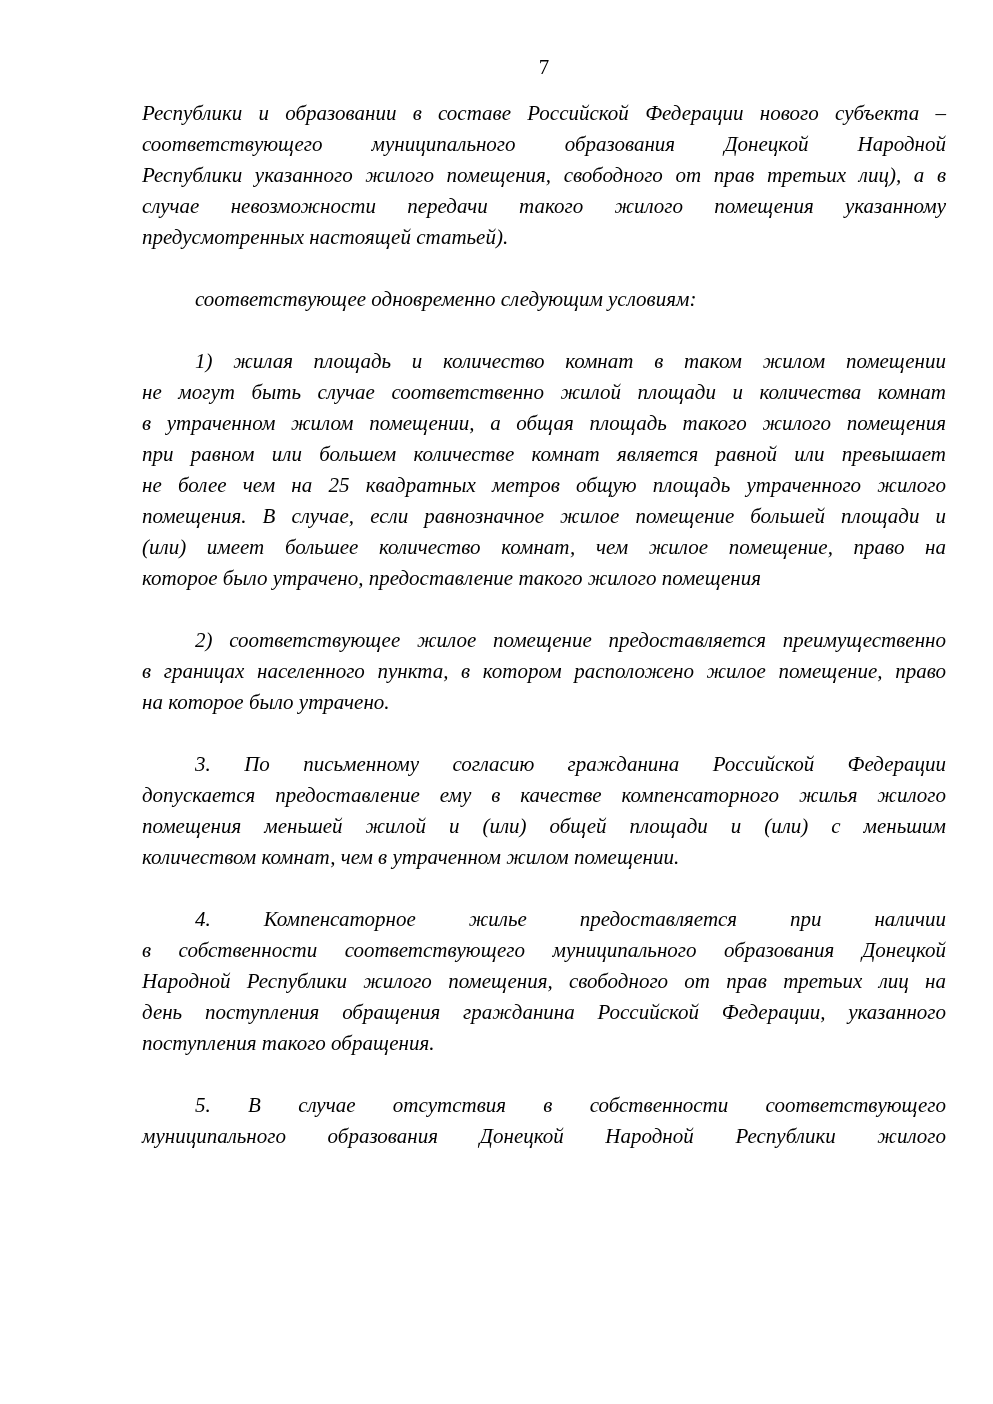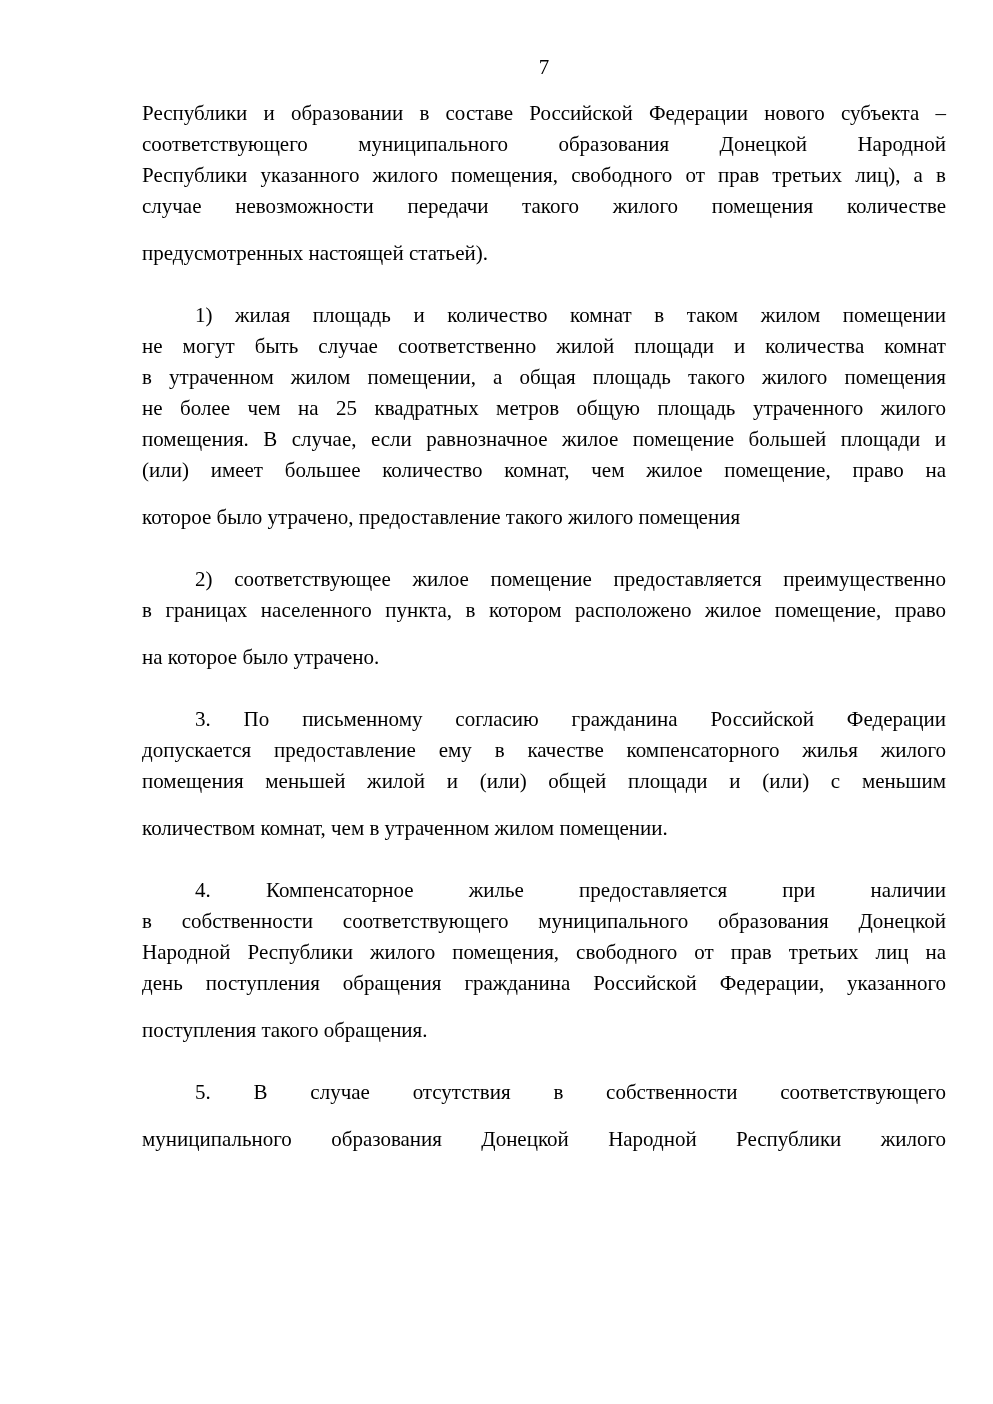--- a/index.html
+++ b/index.html
@@ -26,57 +26,59 @@
     text-align: center;
   }
   .doc-body {
     width: 804px;
     margin-left: 142px;
     margin-top: 15px;
   }
   p.para {
     margin: 0 0 31px 0;
     padding: 0;
+    font-style: italic;
   }
   .line {
     display: block;
     text-align: justify;
     text-align-last: justify;
     white-space: normal;
   }
   .para .line:last-child {
     text-align-last: left;
-    margin-top: 16px;
   }
   .para.continues .line:last-child {
     text-align-last: justify;
   }
   .para.indent .line:first-child {
     padding-left: 53px;
   }
 </style>
 </head>
 <body>
 
 <div class="page">
   <div class="page-number">7</div>
   <div class="doc-body">
       <p class="para">
         <span class="line">Республики и образовании в составе Российской Федерации нового субъекта –</span>
         <span class="line">соответствующего муниципального образования Донецкой Народной</span>
         <span class="line">Республики указанного жилого помещения, свободного от прав третьих лиц), а в</span>
-        <span class="line">случае невозможности передачи такого жилого помещения количестве</span>
+        <span class="line">случае невозможности передачи такого жилого помещения указанному</span>
         <span class="line">предусмотренных настоящей статьей).</span>
       </p>
       <p class="para indent">
+        <span class="line">соответствующее одновременно следующим условиям:</span>
       </p>
       <p class="para indent">
         <span class="line">1) жилая площадь и количество комнат в таком жилом помещении</span>
         <span class="line">не могут быть случае соответственно жилой площади и количества комнат</span>
         <span class="line">в утраченном жилом помещении, а общая площадь такого жилого помещения</span>
+        <span class="line">при равном или большем количестве комнат является равной или превышает</span>
         <span class="line">не более чем на 25 квадратных метров общую площадь утраченного жилого</span>
         <span class="line">помещения. В случае, если равнозначное жилое помещение большей площади и</span>
         <span class="line">(или) имеет большее количество комнат, чем жилое помещение, право на</span>
         <span class="line">которое было утрачено, предоставление такого жилого помещения</span>
       </p>
       <p class="para indent">
         <span class="line">2) соответствующее жилое помещение предоставляется преимущественно</span>
         <span class="line">в границах населенного пункта, в котором расположено жилое помещение, право</span>
         <span class="line">на которое было утрачено.</span>
       </p>

